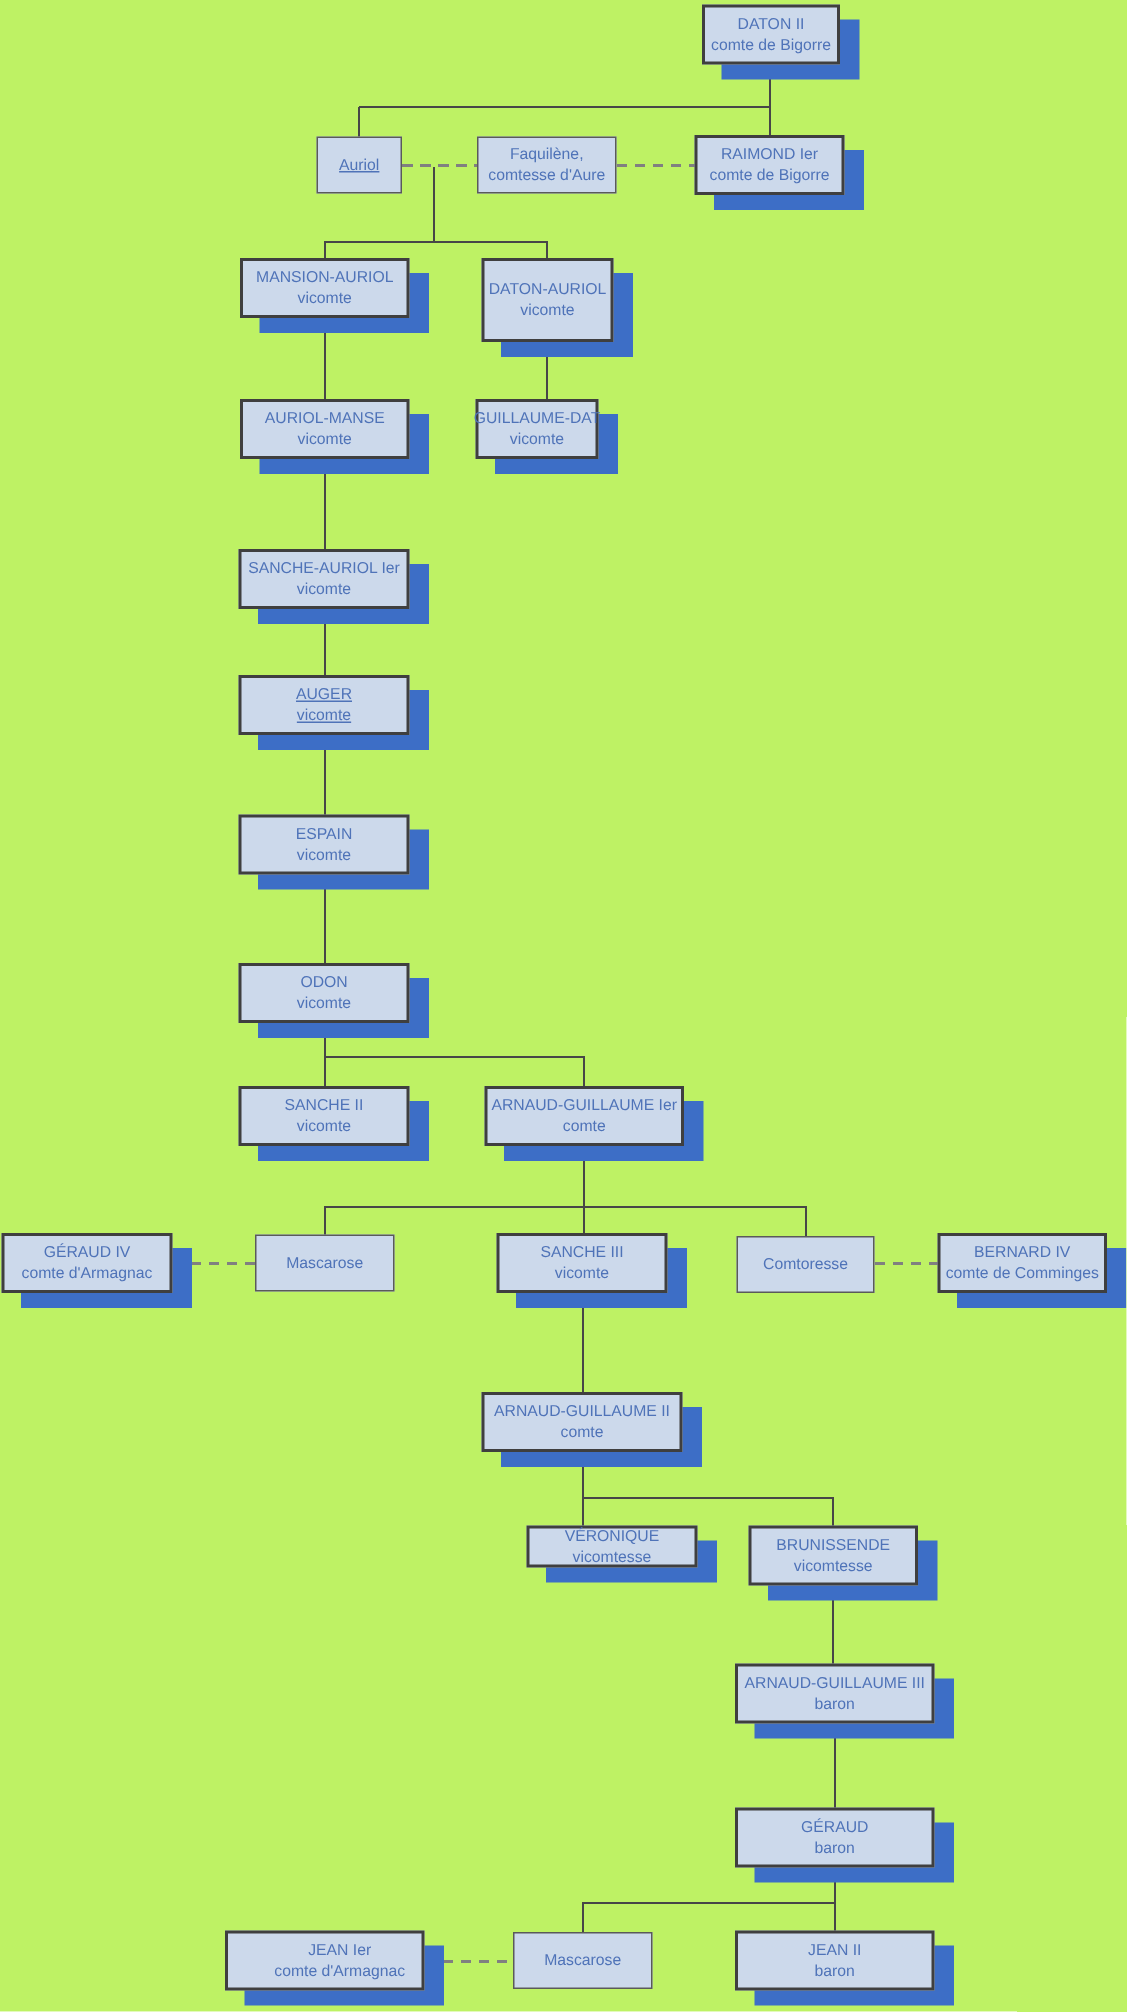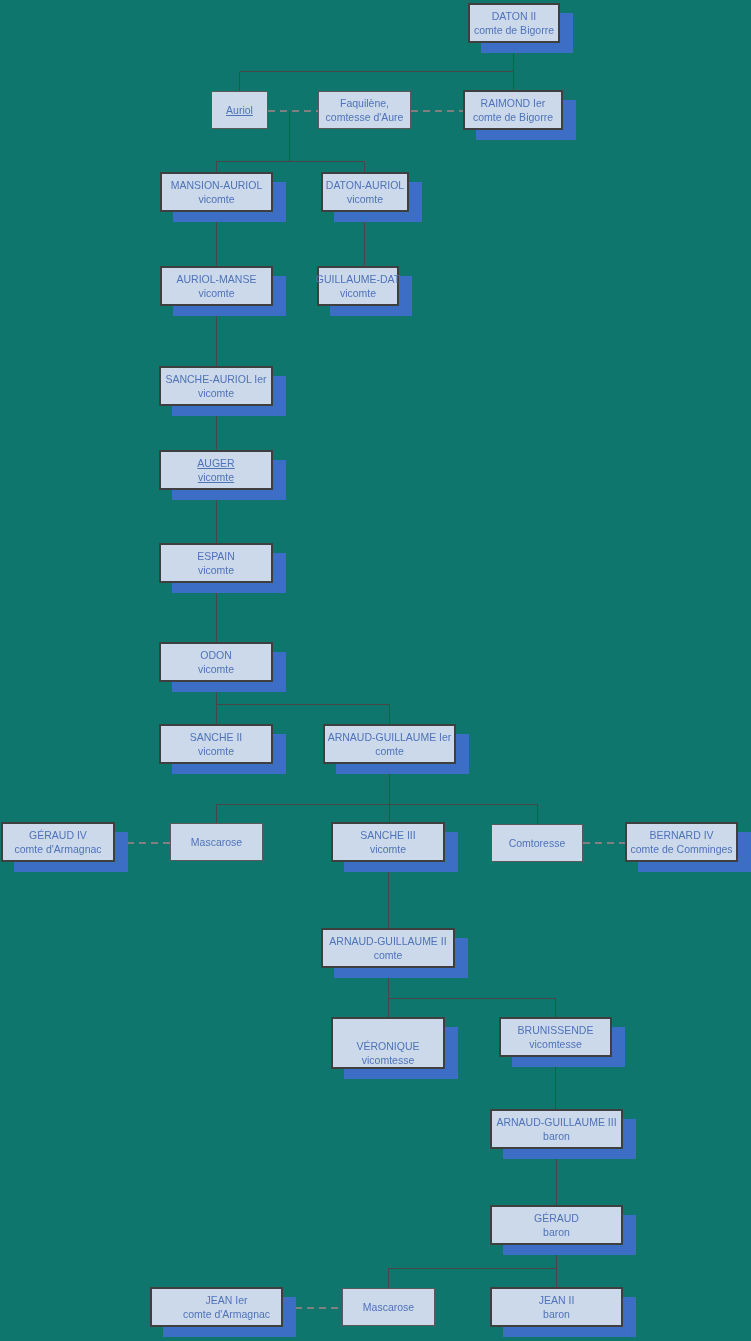--- a/index.html
+++ b/index.html
@@ -1,20 +1,20 @@
 <!DOCTYPE html>
 <html><head>
 <meta charset="utf-8">
 <style>
   html, body { margin: 0; padding: 0; background: #ffffff; }
   #canvas {
     position: relative;
     width: 751px;
     height: 1341px;
-    background: #0f766e;
+    background: #bef264;
     font-family: "Liberation Sans", "DejaVu Sans", sans-serif;
     overflow: hidden;
   }
   #connectors {
     position: absolute;
     left: 0; top: 0;
     width: 751px; height: 1341px;
     z-index: 1;
   }
   .node {
@@ -90,21 +90,21 @@
   </div>
   <div class="node" style="left:463px; top:90px; width:100px; height:40px;">
     <span class="person-name">RAIMOND Ier</span>
     <span class="person-title">comte de Bigorre</span>
   </div>
 
   <div class="node" style="left:160px; top:172px; width:113px; height:40px;">
     <span class="person-name">MANSION-AURIOL</span>
     <span class="person-title">vicomte</span>
   </div>
-  <div class="node" style="left:321px; top:172px; width:88px; height:40px;">
+  <div class="node" style="left:321px; top:172px; width:88px; height:56px;">
     <span class="person-name">DATON-AURIOL</span>
     <span class="person-title">vicomte</span>
   </div>
 
   <div class="node" style="left:160px; top:266px; width:113px; height:40px;">
     <span class="person-name">AURIOL-MANSE</span>
     <span class="person-title">vicomte</span>
   </div>
   <div class="node" style="left:317px; top:266px; width:82px; height:40px;">
     <span class="person-name">GUILLAUME-DAT</span>
@@ -154,21 +154,21 @@
   <div class="node" style="left:625px; top:822px; width:113px; height:40px;">
     <span class="person-name">BERNARD IV</span>
     <span class="person-title">comte de Comminges</span>
   </div>
 
   <div class="node" style="left:321px; top:928px; width:134px; height:40px;">
     <span class="person-name">ARNAUD-GUILLAUME II</span>
     <span class="person-title">comte</span>
   </div>
 
-  <div class="node" style="left:331px; top:1017px; width:114px; height:52px;justify-content:flex-end;">
+  <div class="node" style="left:351px; top:1017px; width:114px; height:28px;">
     <span class="person-name">VÉRONIQUE</span>
     <span class="person-title">vicomtesse</span>
   </div>
   <div class="node" style="left:499px; top:1017px; width:113px; height:40px;">
     <span class="person-name">BRUNISSENDE</span>
     <span class="person-title">vicomtesse</span>
   </div>
 
   <div class="node" style="left:490px; top:1109px; width:133px; height:40px;">
     <span class="person-name">ARNAUD-GUILLAUME III</span>

